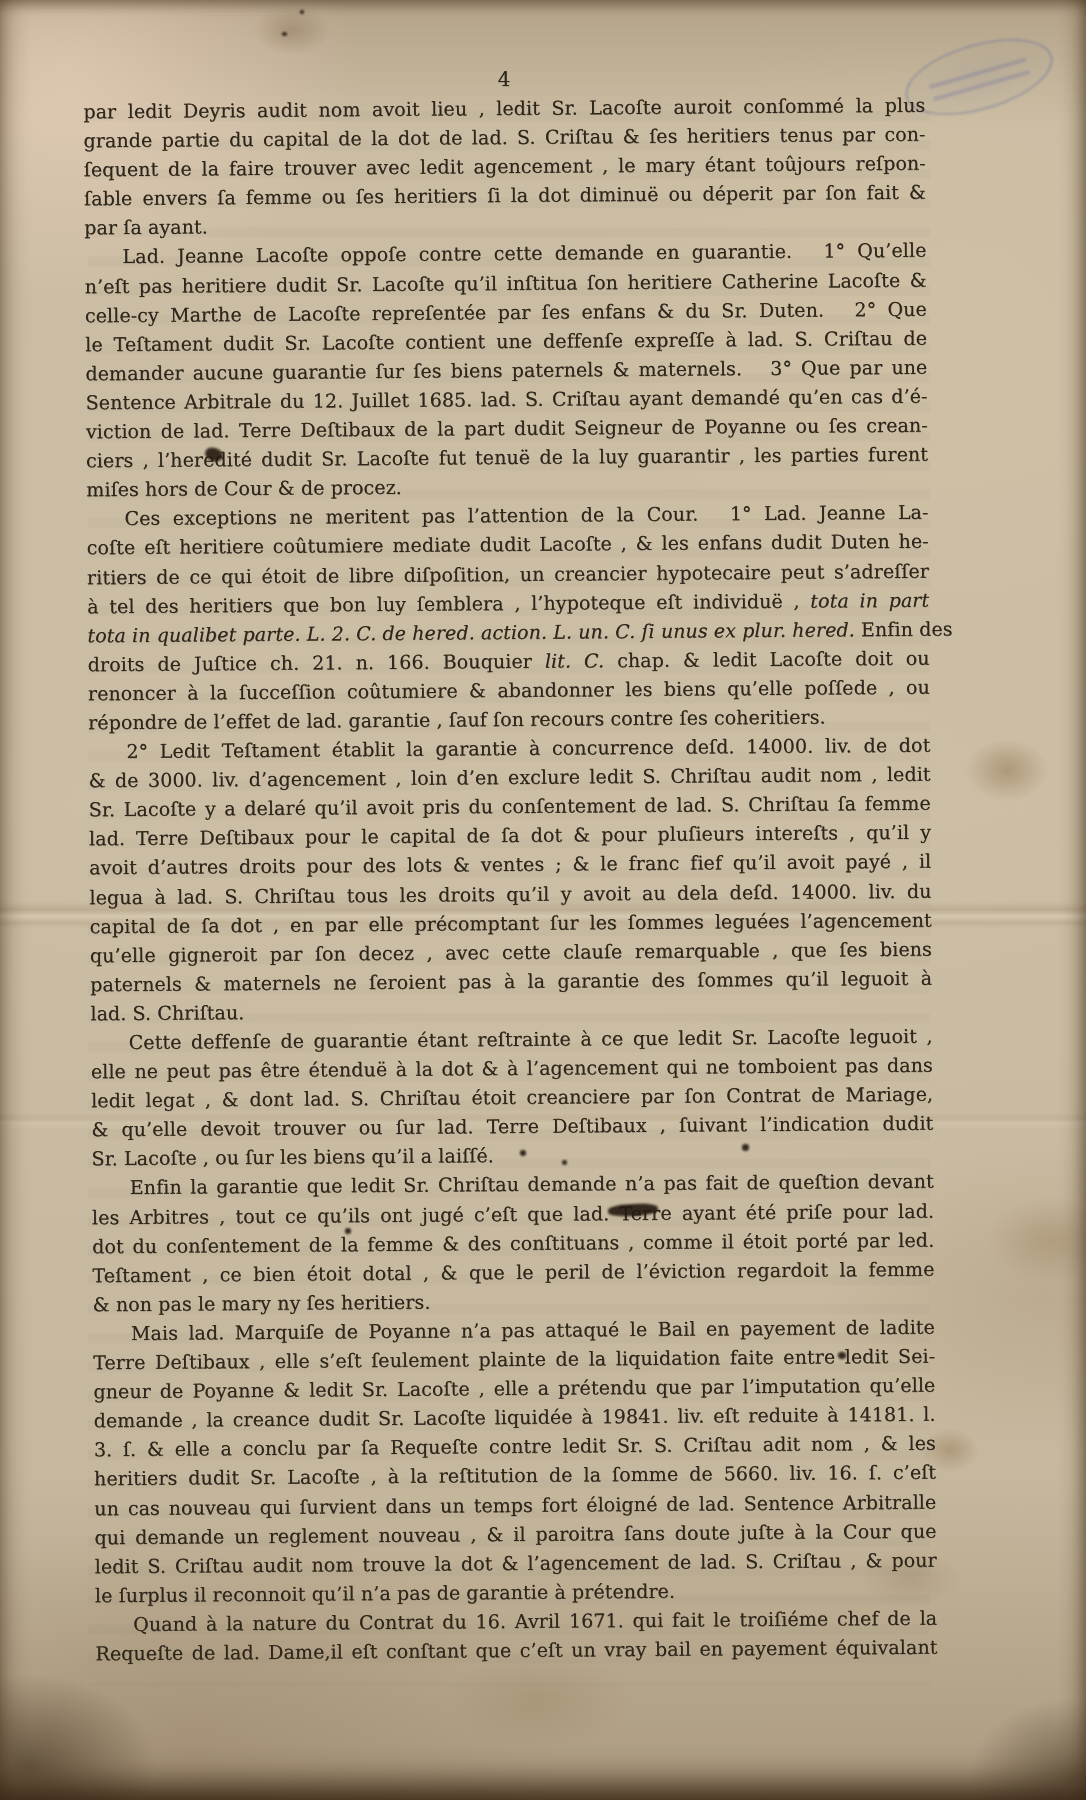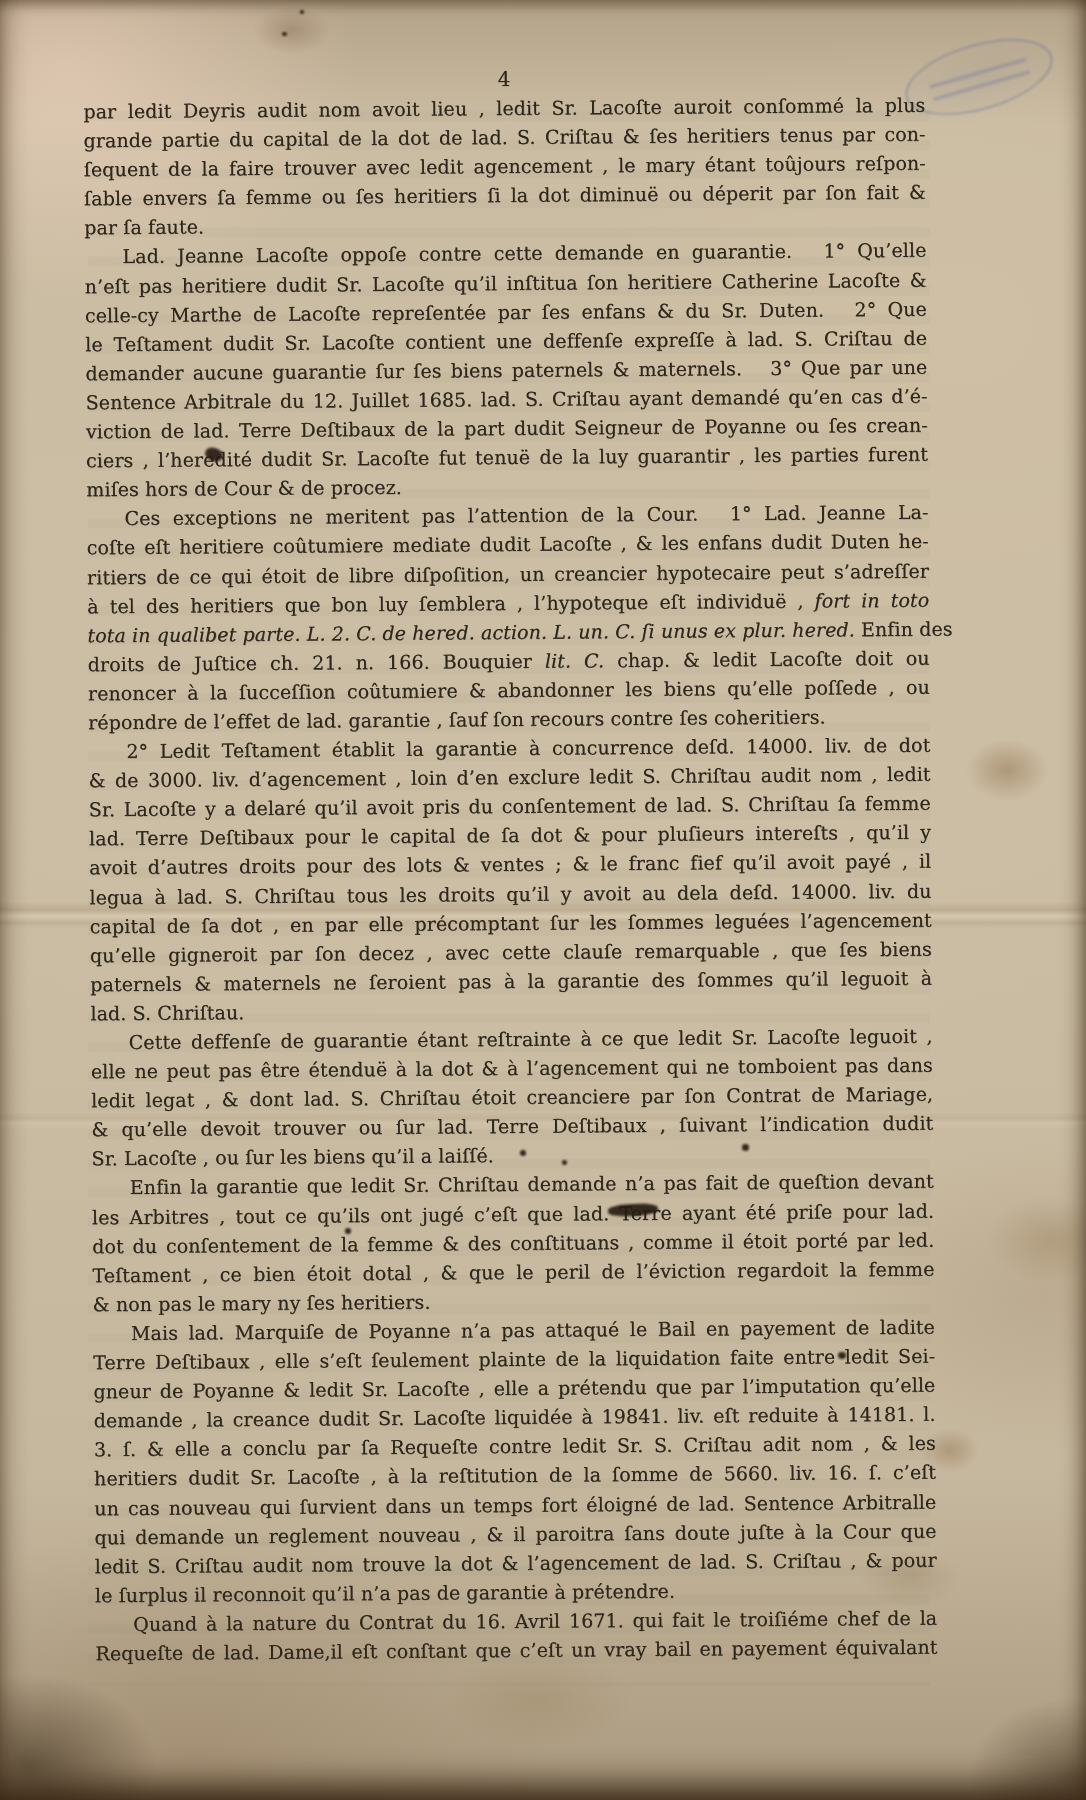--- a/index.html
+++ b/index.html
@@ -89,34 +89,34 @@
     <div class="stamp-lines"></div>
   </div>
 
   <div class="text-block">
     <div class="folio">4</div>
 
   <div class="line"><span>par ledit Deyris audit nom avoit lieu , ledit Sr. Lacoſte auroit conſommé la plus</span></div>
       <div class="line"><span>grande partie du capital de la dot de lad. S. Criſtau &amp; ſes heritiers tenus par con-</span></div>
       <div class="line"><span>ſequent de la faire trouver avec ledit agencement , le mary étant toûjours reſpon-</span></div>
       <div class="line"><span>ſable envers ſa femme ou ſes heritiers ſi la dot diminuë ou déperit par ſon fait &amp;</span></div>
-      <div class="line end"><span>par ſa faute.</span></div>
+      <div class="line end"><span>par ſa ayant.</span></div>
       <div class="line indent"><span>Lad. Jeanne Lacoſte oppoſe contre cette demande en guarantie.  1° Qu’elle</span></div>
       <div class="line"><span>n’eſt pas heritiere dudit Sr. Lacoſte qu’il inſtitua ſon heritiere Catherine Lacoſte &amp;</span></div>
       <div class="line"><span>celle-cy Marthe de Lacoſte repreſentée par ſes enfans &amp; du Sr. Duten.  2° Que</span></div>
       <div class="line"><span>le Teſtament dudit Sr. Lacoſte contient une deffenſe expreſſe à lad. S. Criſtau de</span></div>
       <div class="line"><span>demander aucune guarantie ſur ſes biens paternels &amp; maternels.  3° Que par une</span></div>
       <div class="line"><span>Sentence Arbitrale du 12. Juillet 1685. lad. S. Criſtau ayant demandé qu’en cas d’é-</span></div>
       <div class="line"><span>viction de lad. Terre Deſtibaux de la part dudit Seigneur de Poyanne ou ſes crean-</span></div>
       <div class="line"><span>ciers , l’heredité dudit Sr. Lacoſte fut tenuë de la luy guarantir , les parties furent</span></div>
       <div class="line end"><span>miſes hors de Cour &amp; de procez.</span></div>
       <div class="line indent"><span>Ces exceptions ne meritent pas l’attention de la Cour.  1° Lad. Jeanne La-</span></div>
       <div class="line"><span>coſte eſt heritiere coûtumiere mediate dudit Lacoſte , &amp; les enfans dudit Duten he-</span></div>
       <div class="line"><span>ritiers de ce qui étoit de libre diſpoſition, un creancier hypotecaire peut s’adreſſer</span></div>
-      <div class="line"><span>à tel des heritiers que bon luy ſemblera , l’hypoteque eſt individuë , </span><span class="it">fort in toto</span></div>
+      <div class="line"><span>à tel des heritiers que bon luy ſemblera , l’hypoteque eſt individuë , </span><span class="it">tota in part</span></div>
       <div class="line"><span class="it">tota in qualibet parte. L. 2. C. de hered. action. L. un. C. ſi unus ex plur. hered.</span><span> Enfin des</span></div>
       <div class="line"><span>droits de Juſtice ch. 21. n. 166. Bouquier </span><span class="it">lit. C.</span><span> chap. &amp; ledit Lacoſte doit ou</span></div>
       <div class="line"><span>renoncer à la ſucceſſion coûtumiere &amp; abandonner les biens qu’elle poſſede , ou</span></div>
       <div class="line end"><span>répondre de l’effet de lad. garantie , ſauf ſon recours contre ſes coheritiers.</span></div>
       <div class="line indent"><span>2° Ledit Teſtament établit la garantie à concurrence deſd. 14000. liv. de dot</span></div>
       <div class="line"><span>&amp; de 3000. liv. d’agencement , loin d’en exclure ledit S. Chriſtau audit nom , ledit</span></div>
       <div class="line"><span>Sr. Lacoſte y a delaré qu’il avoit pris du conſentement de lad. S. Chriſtau ſa femme</span></div>
       <div class="line"><span>lad. Terre Deſtibaux pour le capital de ſa dot &amp; pour pluſieurs intereſts , qu’il y</span></div>
       <div class="line"><span>avoit d’autres droits pour des lots &amp; ventes ; &amp; le franc fief qu’il avoit payé , il</span></div>
       <div class="line"><span>legua à lad. S. Chriſtau tous les droits qu’il y avoit au dela deſd. 14000. liv. du</span></div>

